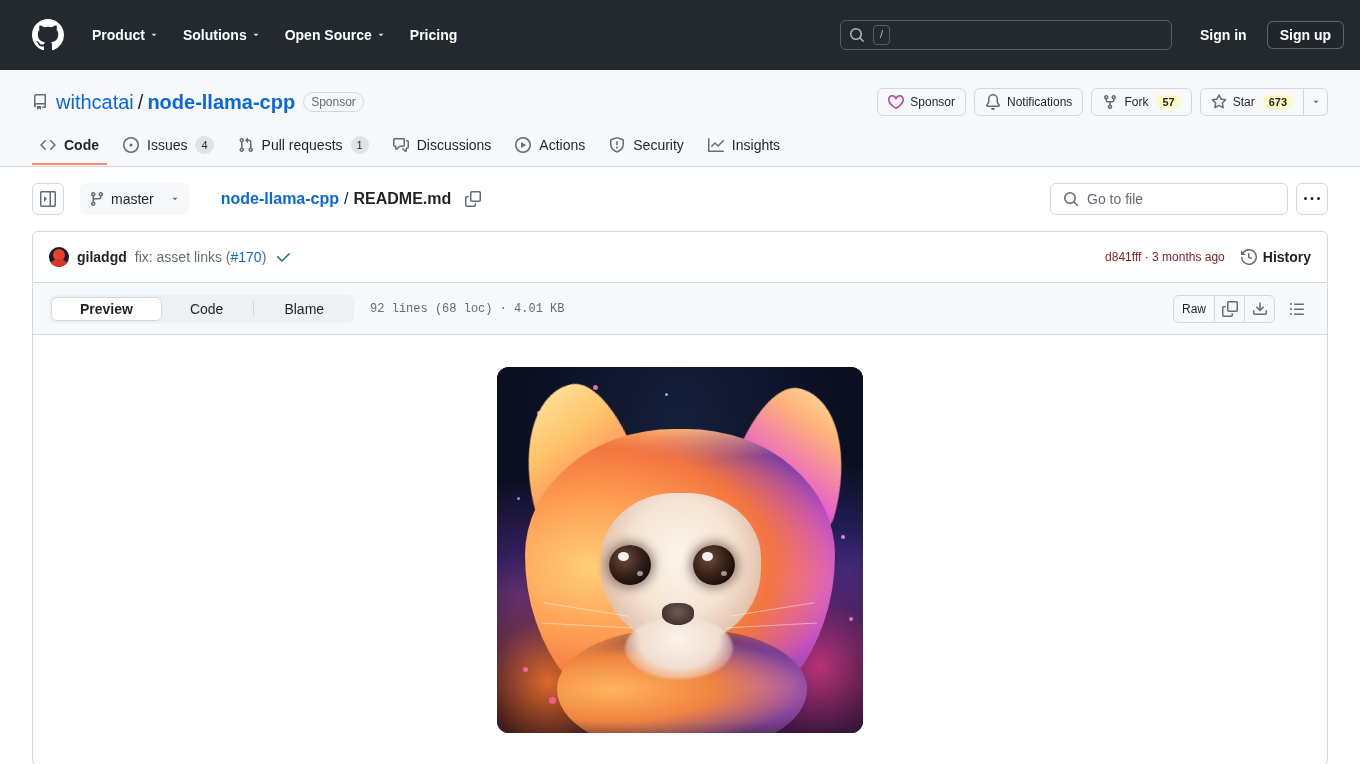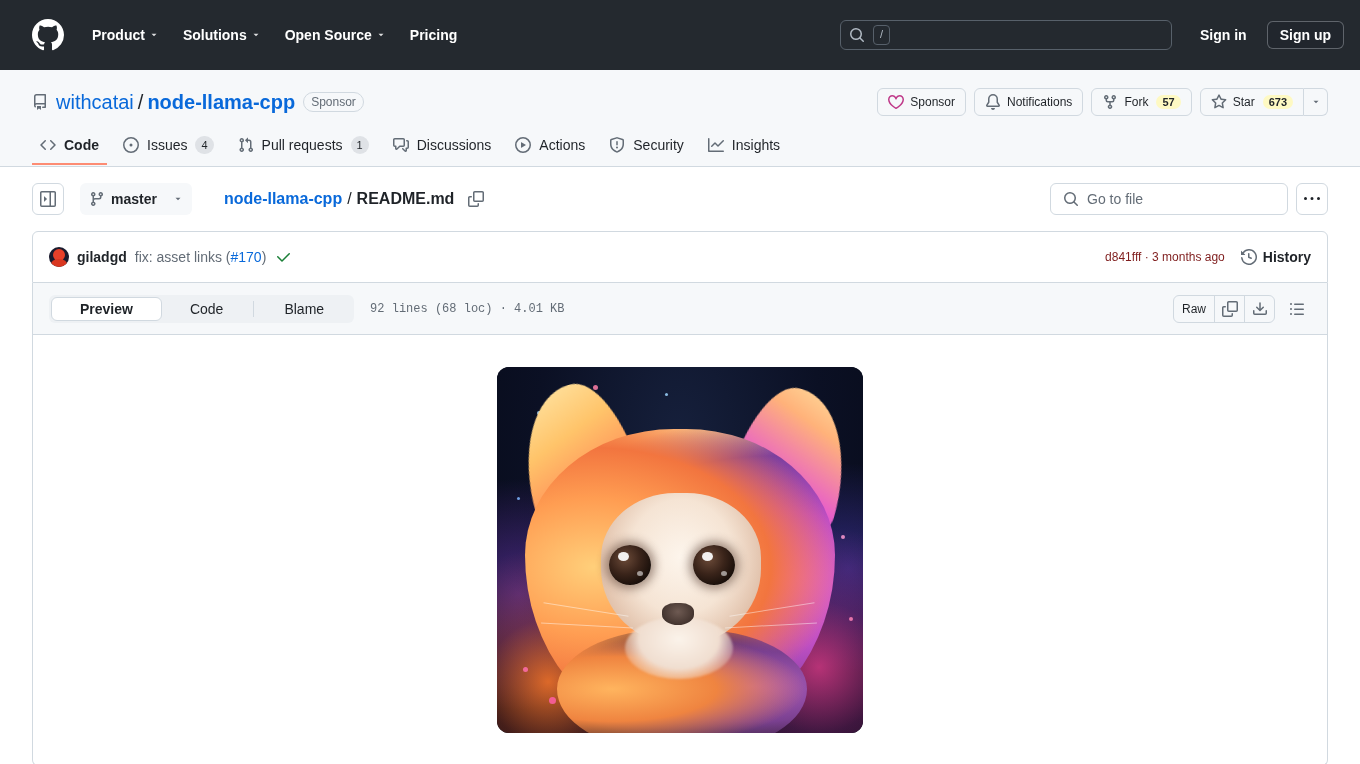--- a/index.html
+++ b/index.html
@@ -153,21 +153,21 @@
     display: flex; align-items: center; justify-content: center;
     cursor: pointer; flex: none;
   }
   .side-toggle svg { width: 16px; height: 16px; fill: #636c76; display:block; }
 
   .branch-btn {
     display: flex; align-items: center; gap: 6px;
     height: 32px; padding: 0 8px; margin-left: 8px;
     background: #f6f8fa; border: 1px solid transparent;
     border-radius: 6px; cursor: pointer;
-    font-size: 14px; font-weight: 700; color: #1f2328;
+    font-size: 14px; font-weight: 400; color: #1f2328;
   }
   .branch-btn svg.brn { width: 16px; height: 16px; fill: #636c76; flex:none; display:block; }
   .branch-btn svg.dn { width: 10px; height: 10px; fill: #636c76; margin-left: 10px; flex:none; display:block; }
 
   .breadcrumb { margin-left: 24px; display: flex; align-items: center; gap: 0; }
   .bc-link {
     color: #0969da; font-size: 16px; font-weight: 600;
     cursor: pointer; text-decoration: none;
   }
   .bc-sep { color: #1f2328; font-size: 16px; margin: 0 5px; font-weight: 400; }

